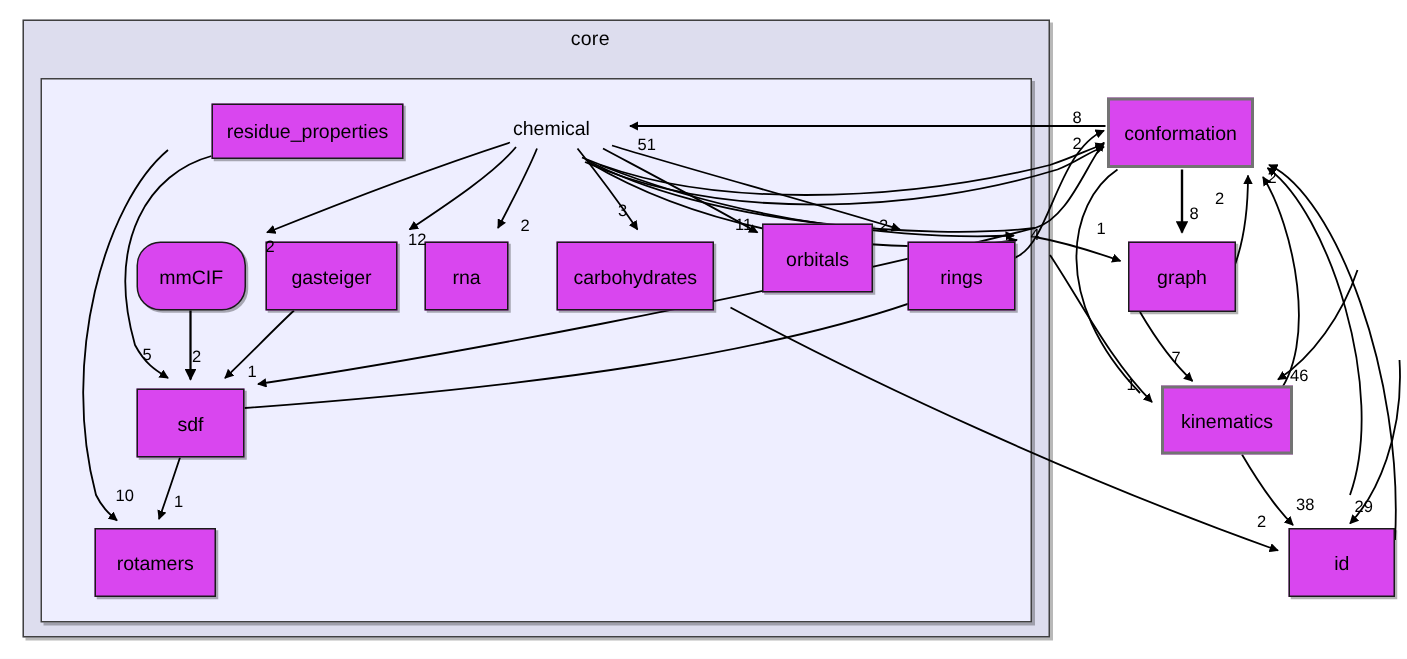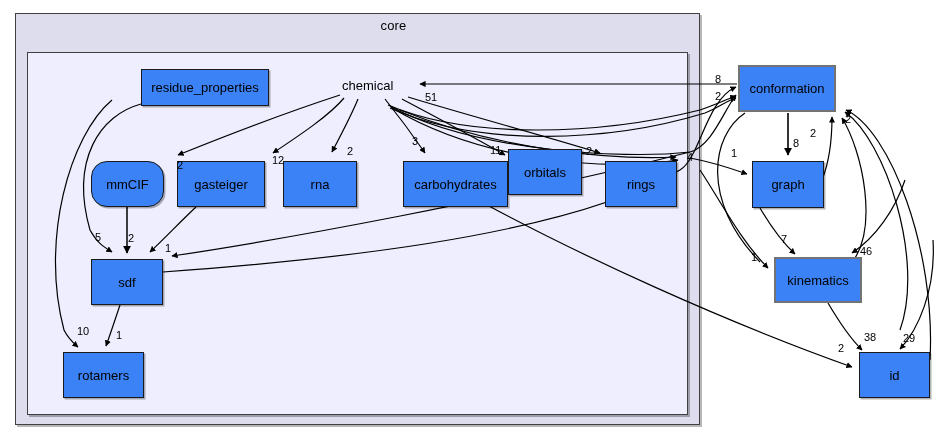--- a/index.html
+++ b/index.html
@@ -51,21 +51,21 @@
     width: 661px;
     height: 363px;
     background: #eeeeff;
     border: 1px solid #404040;
     box-shadow: 2px 2px 0 rgba(0,0,0,0.28);
     box-sizing: border-box;
   }
   .node {
     position: absolute;
     box-sizing: border-box;
-    background: #3b82f6;
+    background: #d946ef;
     border: 1px solid #1a1a1a;
     display: flex;
     align-items: center;
     justify-content: center;
     font-size: 13px;
     color: #000000;
     box-shadow: 1.5px 1.5px 0 rgba(0,0,0,0.30);
     white-space: nowrap;
   }
   .node.red {
@@ -177,25 +177,25 @@
   </div>
 
   <div class="node" style="left:91px;top:161px;width:73px;height:46px;border-radius:16px;">
     <span>mmCIF</span>
   </div>
 
   <div class="node" style="left:177px;top:161px;width:88px;height:46px;">
     <span>gasteiger</span>
   </div>
 
-  <div class="node" style="left:283px;top:161px;width:74px;height:46px;justify-content:center;">
+  <div class="node" style="left:283px;top:161px;width:56px;height:46px;justify-content:center;">
     <span>rna</span>
   </div>
 
-  <div class="node" style="left:403px;top:161px;width:105px;height:46px;">
+  <div class="node" style="left:371px;top:161px;width:105px;height:46px;">
     <span>carbohydrates</span>
   </div>
 
   <div class="node" style="left:508px;top:149px;width:74px;height:46px;">
     <span>orbitals</span>
   </div>
 
   <div class="node" style="left:605px;top:161px;width:72px;height:46px;">
     <span>rings</span>
   </div>

